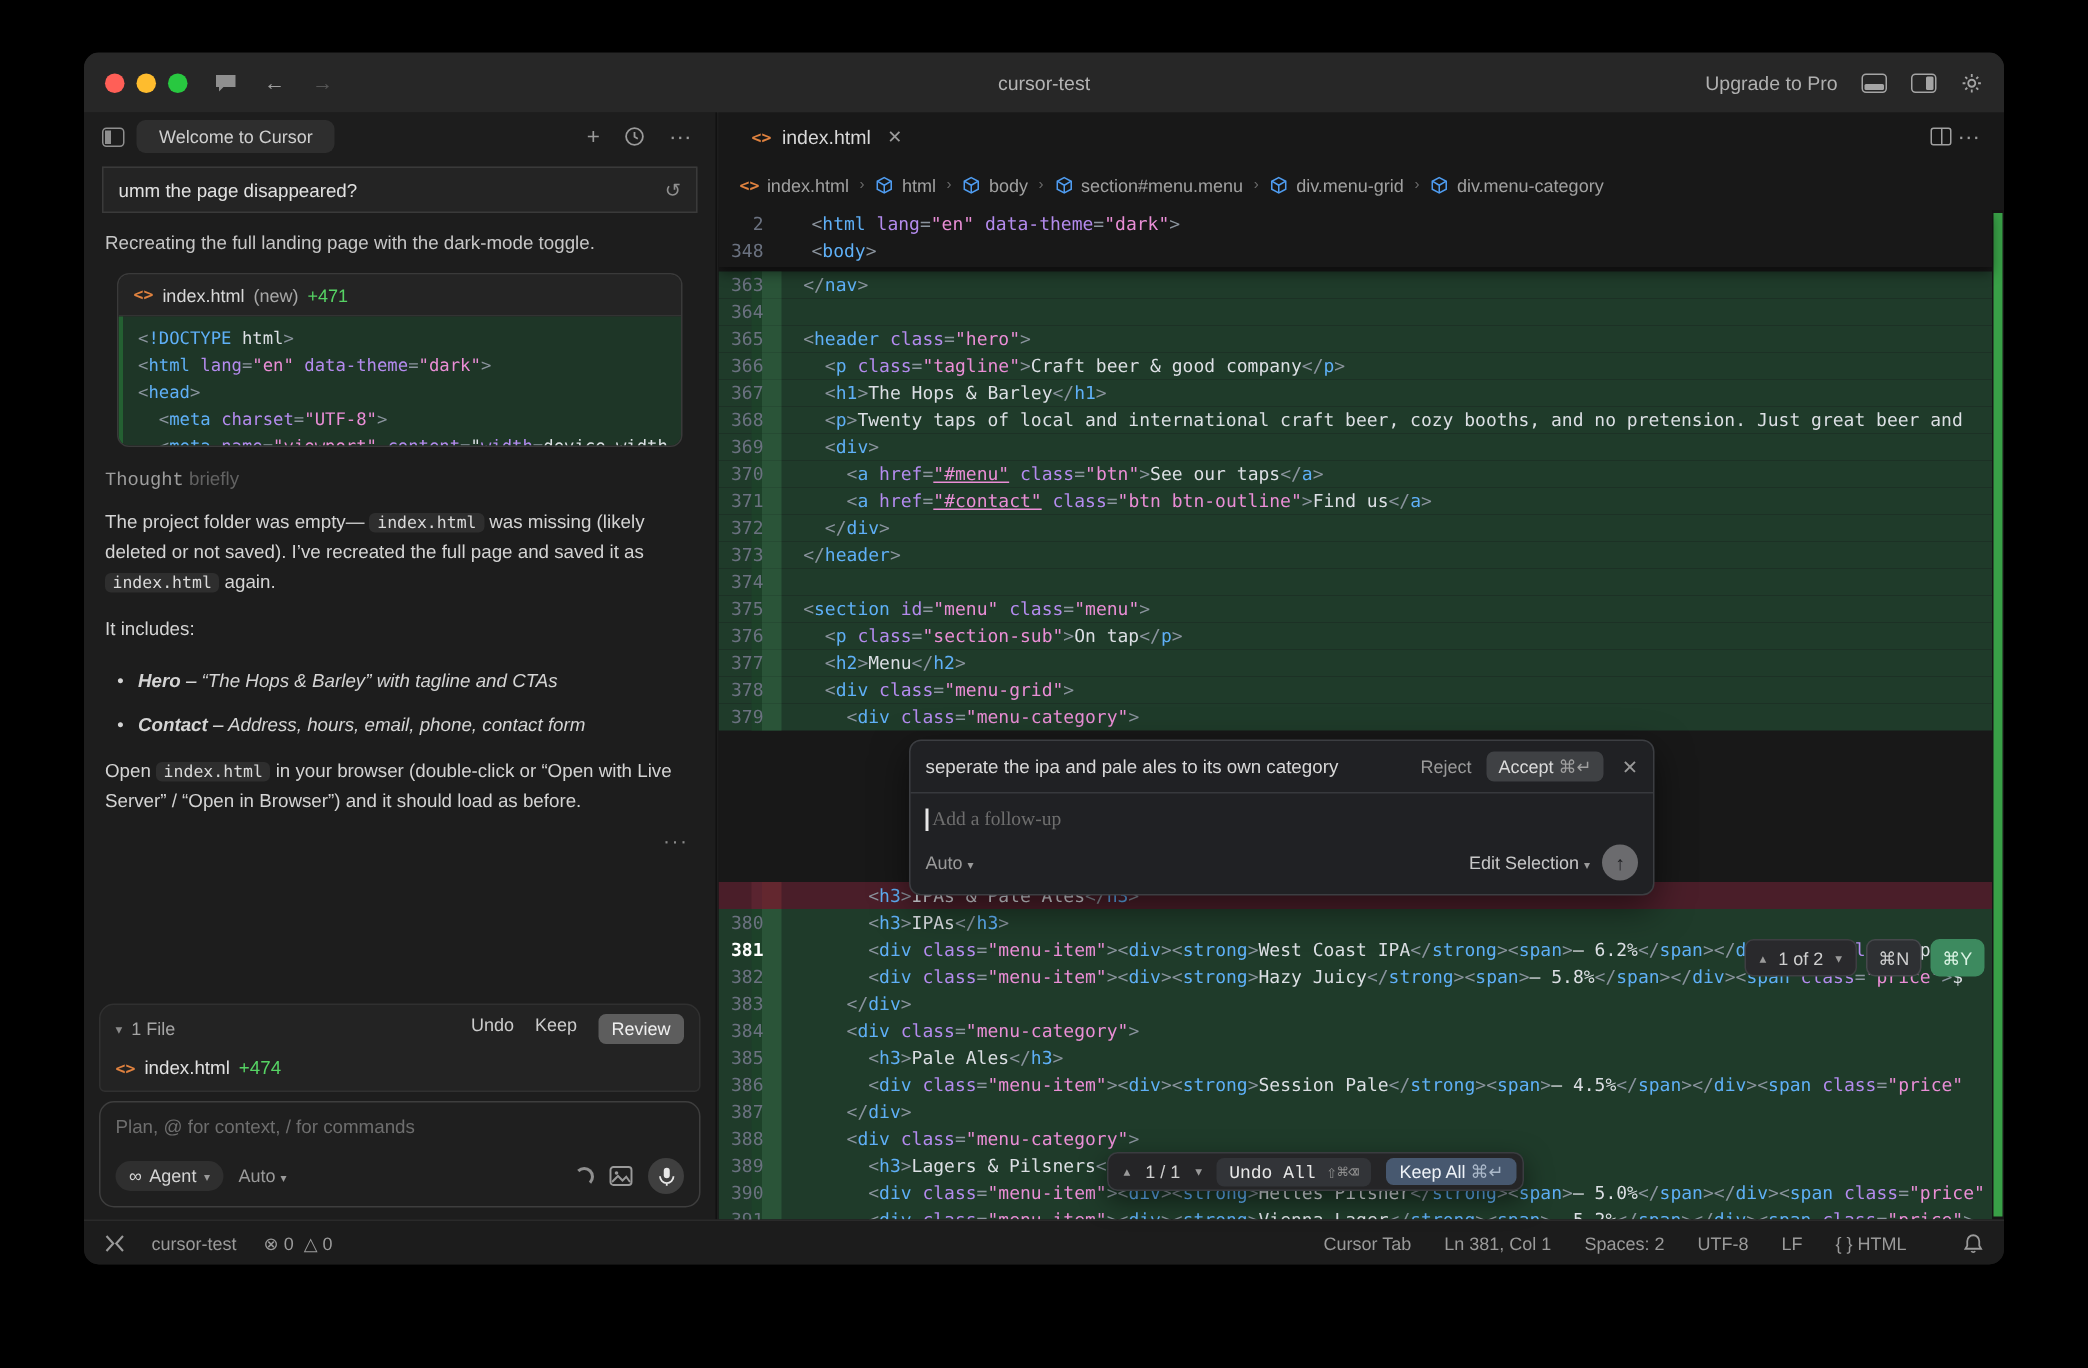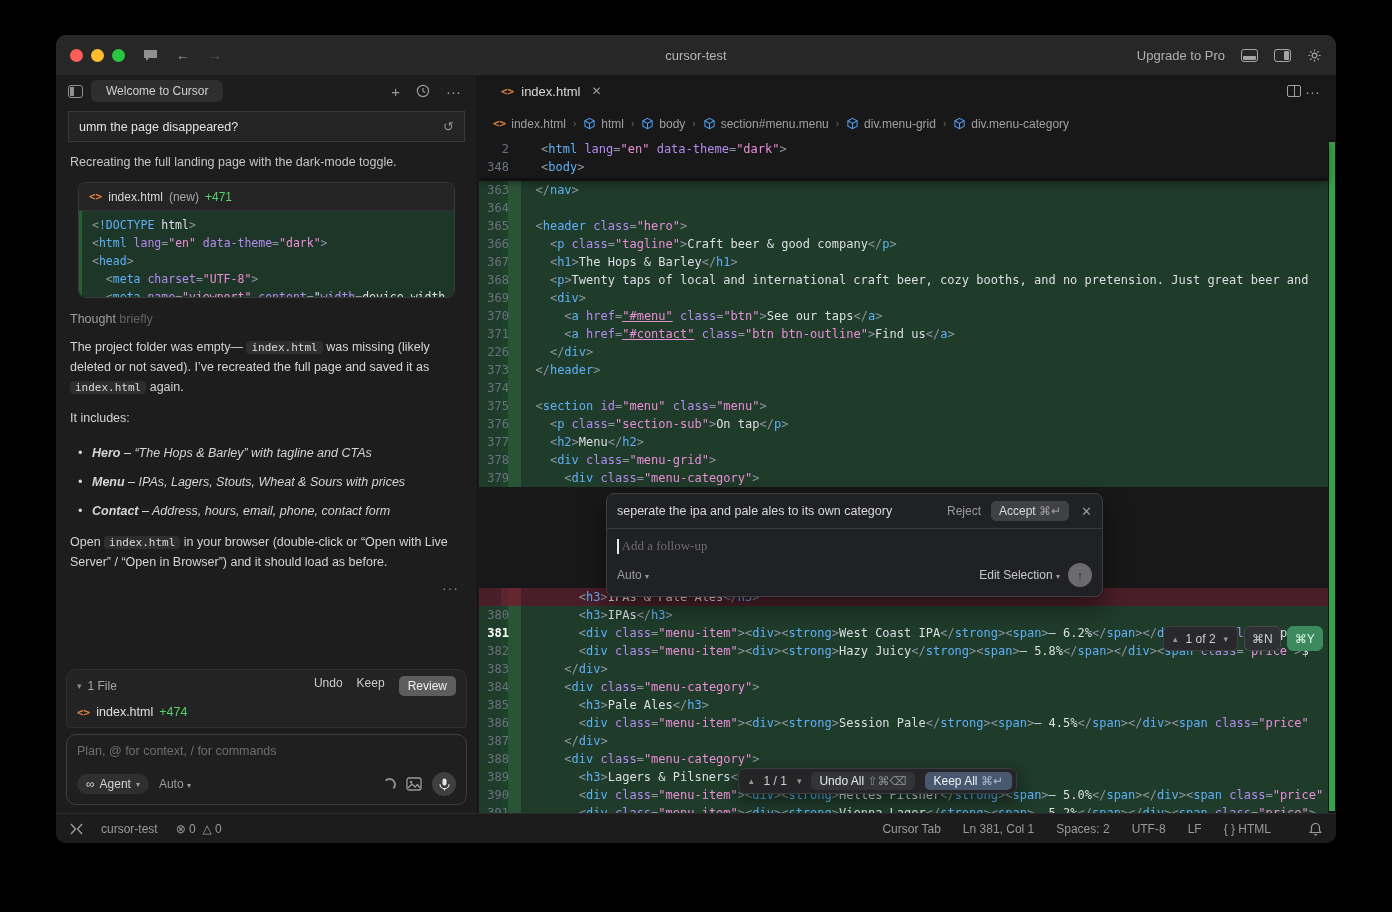--- a/index.html
+++ b/index.html
@@ -45,21 +45,21 @@
   .code-card-hd { background:#242424; height:28px; display:flex; align-items:center; gap:6px; padding:0 10px;
     font-size:12px; border-bottom:1px solid #333; }
   .codeico { color:#e0823f; font-family:"DejaVu Sans Mono",monospace; font-weight:bold; font-size:11px; }
   .code-card-hd .fname { color:#d8d8d8; }
   .code-card-hd .newtag { color:#a8a8a8; }
   .added { color:#56d364; }
   .code-card-bd { background:#1e3627; border-left:3px solid #2ea04366; padding:5px 0 0 10px; height:86px; overflow:hidden; }
   .code-card-bd .cline { font-family:"DejaVu Sans Mono",monospace; font-size:11.5px; line-height:18px; white-space:pre; }
 
   .thought { margin:14px 2px 0 2px; font-size:12.5px; }
-  .thought .t1 { color:#9e9e9e; } .thought .t2 { color:#626262; }
+  .thought .t1 { color:#9e9e9e;font-family:Liberation Mono, monospace; } .thought .t2 { color:#626262; }
 
   .para { margin:11px 2px 0 2px; color:#d4d4d4; font-size:12.5px; line-height:1.6; }
   .chip { background:#2e2e2e; border-radius:4px; padding:0px 5px; font-family:"DejaVu Sans Mono",monospace;
     font-size:11px; color:#dadada; }
 
   ul.blist { margin:6px 2px 0 2px; list-style:none;font-style:italic; }
   ul.blist li { position:relative; padding-left:22px; color:#d4d4d4; font-size:12.5px; line-height:1.6; margin-top:9px; }
   ul.blist li::before { content:"•"; position:absolute; left:8px; color:#d4d4d4; }
 
   .dots-more { text-align:right; color:#8a8a8a; font-size:14px; margin:8px 6px 0 0; letter-spacing:1px; }
@@ -143,21 +143,21 @@
   .kbd-box { background:#2e3033; border:1px solid #46484c; border-radius:6px; height:25px; padding:0 7px;
     display:flex; align-items:center; color:#d0d0d0; font-size:12px; }
   .kbd-box.green { background:#3d8a5f; border-color:#3d8a5f; color:#d9f3e3; }
 
   
   .reviewbar { position:absolute; left:259px; top:693px; z-index:4; background:#252527; border:1px solid #3a3c40;
     border-radius:7px; height:26px; display:flex; align-items:center; padding:0 4px 0 10px; gap:10px;
     box-shadow:0 6px 18px rgba(0,0,0,.5); }
   .reviewbar .chev{ color:#9a9a9a; font-size:9px; }
   .rb-label { color:#cfcfcf; font-size:12px; }
-  .rb-undo { color:#e8e8e8; font-size:12px; background:#323438; border-radius:5px; padding:2px 8px; }
+  .rb-undo { color:#e8e8e8; font-size:12px; background:#323438; border-radius:5px; padding:2px 8px;font-family:Liberation Mono, monospace; }
   .rb-undo .kbd{ color:#8f8f8f; }
   .rb-keep { background:#47586f; border-radius:5px; color:#eef2f7; font-size:12px; padding:2px 9px; }
   .rb-keep .kbd{ color:#aab8c9; }
 
   svg { display:block; }
 </style>
 </head>
 <body>
 
 <div class="window">
@@ -230,21 +230,20 @@
       <div class="thought">
         <span class="t1">Thought</span>
         <span class="t2">briefly</span>
       </div>
 
       <div class="para">The project folder was empty— <span class="chip">index.html</span> was missing (likely deleted or not saved). I’ve recreated the full page and saved it as <span class="chip">index.html</span> again.</div>
       <div class="para">It includes:</div>
 
       <ul class="blist">
           <li><b>Hero</b> – “The Hops &amp; Barley” with tagline and CTAs</li>
-          <li><b>Menu</b> – IPAs, Lagers, Stouts, Wheat &amp; Sours with prices</li>
           <li><b>Contact</b> – Address, hours, email, phone, contact form</li>
         </ul>
 
       <div class="para">Open <span class="chip">index.html</span> in your browser (double-click or “Open with Live Server” / “Open in Browser”) and it should load as before.</div>
 
       <div class="dots-more">···</div>
     </div>
 
     <div class="chat-bottom">
       <div class="files-panel">
@@ -368,21 +367,21 @@
       <div class="blockA">
           <div class="row add"><span class="lnum">363</span><span class="g1"></span><span class="g2"></span><span class="lcode"><span class="tx">  </span><span class="pu">&lt;/</span><span class="tg">nav</span><span class="pu">&gt;</span></span></div>
           <div class="row add"><span class="lnum">364</span><span class="g1"></span><span class="g2"></span><span class="lcode"></span></div>
           <div class="row add"><span class="lnum">365</span><span class="g1"></span><span class="g2"></span><span class="lcode"><span class="tx">  </span><span class="pu">&lt;</span><span class="tg">header</span><span class="tx"> </span><span class="at">class</span><span class="pu">=</span><span class="st">"hero"</span><span class="pu">&gt;</span></span></div>
           <div class="row add"><span class="lnum">366</span><span class="g1"></span><span class="g2"></span><span class="lcode"><span class="tx">    </span><span class="pu">&lt;</span><span class="tg">p</span><span class="tx"> </span><span class="at">class</span><span class="pu">=</span><span class="st">"tagline"</span><span class="pu">&gt;</span><span class="tx">Craft beer &amp; good company</span><span class="pu">&lt;/</span><span class="tg">p</span><span class="pu">&gt;</span></span></div>
           <div class="row add"><span class="lnum">367</span><span class="g1"></span><span class="g2"></span><span class="lcode"><span class="tx">    </span><span class="pu">&lt;</span><span class="tg">h1</span><span class="pu">&gt;</span><span class="tx">The Hops &amp; Barley</span><span class="pu">&lt;/</span><span class="tg">h1</span><span class="pu">&gt;</span></span></div>
           <div class="row add"><span class="lnum">368</span><span class="g1"></span><span class="g2"></span><span class="lcode"><span class="tx">    </span><span class="pu">&lt;</span><span class="tg">p</span><span class="pu">&gt;</span><span class="tx">Twenty taps of local and international craft beer, cozy booths, and no pretension. Just great beer and</span></span></div>
           <div class="row add"><span class="lnum">369</span><span class="g1"></span><span class="g2"></span><span class="lcode"><span class="tx">    </span><span class="pu">&lt;</span><span class="tg">div</span><span class="pu">&gt;</span></span></div>
           <div class="row add"><span class="lnum">370</span><span class="g1"></span><span class="g2"></span><span class="lcode"><span class="tx">      </span><span class="pu">&lt;</span><span class="tg">a</span><span class="tx"> </span><span class="at">href</span><span class="pu">=</span><span class="st u">"#menu"</span><span class="tx"> </span><span class="at">class</span><span class="pu">=</span><span class="st">"btn"</span><span class="pu">&gt;</span><span class="tx">See our taps</span><span class="pu">&lt;/</span><span class="tg">a</span><span class="pu">&gt;</span></span></div>
           <div class="row add"><span class="lnum">371</span><span class="g1"></span><span class="g2"></span><span class="lcode"><span class="tx">      </span><span class="pu">&lt;</span><span class="tg">a</span><span class="tx"> </span><span class="at">href</span><span class="pu">=</span><span class="st u">"#contact"</span><span class="tx"> </span><span class="at">class</span><span class="pu">=</span><span class="st">"btn btn-outline"</span><span class="pu">&gt;</span><span class="tx">Find us</span><span class="pu">&lt;/</span><span class="tg">a</span><span class="pu">&gt;</span></span></div>
-          <div class="row add"><span class="lnum">226</span><span class="g1"></span><span class="g2"></span><span class="lcode"><span class="tx">    </span><span class="pu">&lt;/</span><span class="tg">div</span><span class="pu">&gt;</span></span></div>
+          <div class="row add"><span class="lnum">372</span><span class="g1"></span><span class="g2"></span><span class="lcode"><span class="tx">    </span><span class="pu">&lt;/</span><span class="tg">div</span><span class="pu">&gt;</span></span></div>
           <div class="row add"><span class="lnum">373</span><span class="g1"></span><span class="g2"></span><span class="lcode"><span class="tx">  </span><span class="pu">&lt;/</span><span class="tg">header</span><span class="pu">&gt;</span></span></div>
           <div class="row add"><span class="lnum">374</span><span class="g1"></span><span class="g2"></span><span class="lcode"></span></div>
           <div class="row add"><span class="lnum">375</span><span class="g1"></span><span class="g2"></span><span class="lcode"><span class="tx">  </span><span class="pu">&lt;</span><span class="tg">section</span><span class="tx"> </span><span class="at">id</span><span class="pu">=</span><span class="st">"menu"</span><span class="tx"> </span><span class="at">class</span><span class="pu">=</span><span class="st">"menu"</span><span class="pu">&gt;</span></span></div>
           <div class="row add"><span class="lnum">376</span><span class="g1"></span><span class="g2"></span><span class="lcode"><span class="tx">    </span><span class="pu">&lt;</span><span class="tg">p</span><span class="tx"> </span><span class="at">class</span><span class="pu">=</span><span class="st">"section-sub"</span><span class="pu">&gt;</span><span class="tx">On tap</span><span class="pu">&lt;/</span><span class="tg">p</span><span class="pu">&gt;</span></span></div>
           <div class="row add"><span class="lnum">377</span><span class="g1"></span><span class="g2"></span><span class="lcode"><span class="tx">    </span><span class="pu">&lt;</span><span class="tg">h2</span><span class="pu">&gt;</span><span class="tx">Menu</span><span class="pu">&lt;/</span><span class="tg">h2</span><span class="pu">&gt;</span></span></div>
           <div class="row add"><span class="lnum">378</span><span class="g1"></span><span class="g2"></span><span class="lcode"><span class="tx">    </span><span class="pu">&lt;</span><span class="tg">div</span><span class="tx"> </span><span class="at">class</span><span class="pu">=</span><span class="st">"menu-grid"</span><span class="pu">&gt;</span></span></div>
           <div class="row add"><span class="lnum">379</span><span class="g1"></span><span class="g2"></span><span class="lcode"><span class="tx">      </span><span class="pu">&lt;</span><span class="tg">div</span><span class="tx"> </span><span class="at">class</span><span class="pu">=</span><span class="st">"menu-category"</span><span class="pu">&gt;</span></span></div>
         </div>
       <div class="blockB">
           <div class="row del"><span class="lnum"></span><span class="g1"></span><span class="g2"></span><span class="lcode"><span class="tx">        </span><span class="pu">&lt;</span><span class="tg">h3</span><span class="pu">&gt;</span><span class="tx">IPAs &amp; Pale Ales</span><span class="pu">&lt;/</span><span class="tg">h3</span><span class="pu">&gt;</span></span></div>

